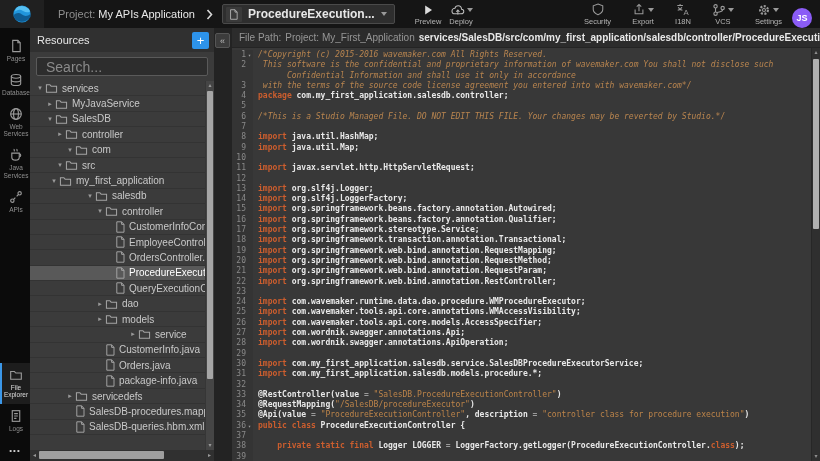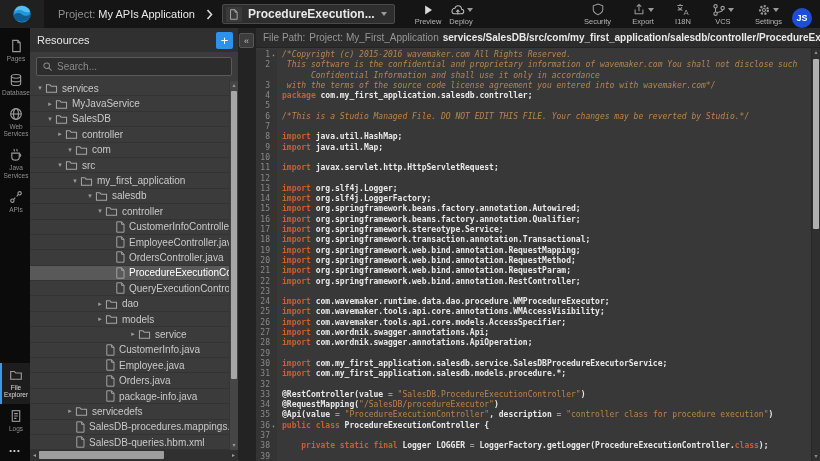--- a/index.html
+++ b/index.html
@@ -34,29 +34,29 @@
   
   .rail { width:30px; background:#0b0b0b; display:flex; flex-direction:column; padding-top:6px; flex-shrink:0; }
   .rail-item { display:flex; flex-direction:column; align-items:center; gap:2px; padding:5px 0 5px 0;
                border-left:2px solid transparent; color:#8f8f8f; cursor:pointer; }
   .rail-item .rlabel { font-size:6.5px; text-align:center; line-height:1.2; width:28px; }
   .rail-item.active { background:#1d1d1d; border-left:2px solid #3b97e8; color:#ddd; }
   .rail-spacer { margin-top:auto; }
   .rail-more { color:#cfcfcf; font-size:8px; letter-spacing:1px; text-align:center; padding:8px 0 6px 0; cursor:pointer; }
 
   
-  .panel { width:208px; background:#3b3b3b; display:flex; flex-direction:column; flex-shrink:0; }
+  .panel { width:184px; background:#3b3b3b; display:flex; flex-direction:column; flex-shrink:0; }
   .panel-head { height:24px; background:#303030; display:flex; align-items:center; padding:0 5px 0 7px; }
   .panel-title { font-size:11px; color:#e6e6e6; }
   .add-btn { margin-left:auto; width:17px; height:17px; background:#2d93ea; border:none; border-radius:2px;
              color:#fff; font-size:13px; line-height:15px; text-align:center; cursor:pointer; }
   .search-row { padding:5px 6px; }
   .search-box { height:19px; background:#2d2d2d; border:1px solid #5a5a5a; border-radius:2px;
                 display:flex; align-items:center; gap:4px; padding:0 5px; }
-  .search-box input { flex:1; background:transparent; border:none; outline:none; color:#bbb; font-size:10px;
+  .search-box input { flex:1; background:transparent; border:none; outline:none; color:#bbb; font-size:14px;
                       font-family:"Liberation Sans","DejaVu Sans",sans-serif; }
   .search-box input::placeholder { color:#8a8a8a; }
   .tree { flex:1; position:relative; overflow:hidden; }
   .tree-row { height:15.4px; display:flex; align-items:center; border-bottom:1px solid #333;
               font-size:10px; color:#c9c9c9; white-space:nowrap; overflow:hidden; padding-right:10px; cursor:pointer; }
   .tree-row.sel { background:#595959; color:#fff; }
   .tr-arr { width:10px; flex-shrink:0; font-size:7px; color:#9a9a9a; text-align:center; }
   .tr-ico { flex-shrink:0; margin-right:4px; display:flex; }
   .vscroll { position:absolute; right:0; top:0; bottom:0; width:9px; background:#454545; border-left:1px solid #363636; }
   .vscroll .sarr { position:absolute; left:0; right:0; height:9px; color:#999; font-size:6px; text-align:center; line-height:9px; cursor:pointer; }
@@ -203,21 +203,21 @@
               <svg width="14" height="14" viewBox="0 0 15 15" fill="none" stroke="#9a9a9a" stroke-width="1.2">
                 <circle cx="7.5" cy="7.5" r="4.2" stroke-width="2.3" stroke-dasharray="2.2 1.6"></circle>
                 <circle cx="7.5" cy="7.5" r="1.6"></circle>
               </svg>
             </span>
             <span class="caret"></span>
           </span>
           <span class="alabel">Settings</span>
         </div>
       </div>
-    <div class="avatar" style="background: #1d4ed8; margin-top: 7px;">JS</div>
+    <div class="avatar" style="background: #8b5cf6; margin-top: 7px;">JS</div>
   </header>
 
   <div class="main">
     <nav class="rail" id="rail">
         <div class="rail-item">
           <span style="display:flex">
             <svg width="14" height="14" viewBox="0 0 15 15" fill="none" stroke="#9a9a9a" stroke-width="1.2">
               <path d="M4 1.5 H9.5 L12 4 V13.5 H4 Z"></path>
               <path d="M9.5 1.5 V4 H12"></path>
             </svg>
@@ -347,21 +347,21 @@
           </div>
           <div class="tree-row" style="padding-left: 25px;">
             <span class="tr-arr">▾</span>
             <span class="tr-ico">
               <svg width="13" height="12" viewBox="0 0 14 13" fill="none" stroke="#a5a5a5" stroke-width="1.1">
                 <path d="M1.5 3 H5.2 L6.6 4.5 H12.5 V11 H1.5 Z"></path>
               </svg>
             </span>
             <span class="tr-label">src</span>
           </div>
-          <div class="tree-row" style="padding-left: 40px;">
+          <div class="tree-row" style="padding-left: 19px;">
             <span class="tr-arr">▾</span>
             <span class="tr-ico">
               <svg width="13" height="12" viewBox="0 0 14 13" fill="none" stroke="#a5a5a5" stroke-width="1.1">
                 <path d="M1.5 3 H5.2 L6.6 4.5 H12.5 V11 H1.5 Z"></path>
               </svg>
             </span>
             <span class="tr-label">my_first_application</span>
           </div>
           <div class="tree-row" style="padding-left: 55px;">
             <span class="tr-arr">▾</span>
@@ -460,30 +460,20 @@
           </div>
           <div class="tree-row" style="padding-left: 65px;">
             <span class="tr-arr"></span>
             <span class="tr-ico">
               <svg width="10" height="12" viewBox="0 0 12 15" fill="none" stroke="#a5a5a5" stroke-width="1.2">
                 <path d="M2 1 H8 L11 4.2 V14 H2 Z"></path>
                 <path d="M8 1 V4.2 H11"></path>
               </svg>
             </span>
             <span class="tr-label">CustomerInfo.java</span>
-          </div>
-          <div class="tree-row" style="padding-left: 65px;">
-            <span class="tr-arr"></span>
-            <span class="tr-ico">
-              <svg width="10" height="12" viewBox="0 0 12 15" fill="none" stroke="#a5a5a5" stroke-width="1.2">
-                <path d="M2 1 H8 L11 4.2 V14 H2 Z"></path>
-                <path d="M8 1 V4.2 H11"></path>
-              </svg>
-            </span>
-            <span class="tr-label">Employee.java</span>
           </div>
           <div class="tree-row" style="padding-left: 65px;">
             <span class="tr-arr"></span>
             <span class="tr-ico">
               <svg width="10" height="12" viewBox="0 0 12 15" fill="none" stroke="#a5a5a5" stroke-width="1.2">
                 <path d="M2 1 H8 L11 4.2 V14 H2 Z"></path>
                 <path d="M8 1 V4.2 H11"></path>
               </svg>
             </span>
             <span class="tr-label">Orders.java</span>

